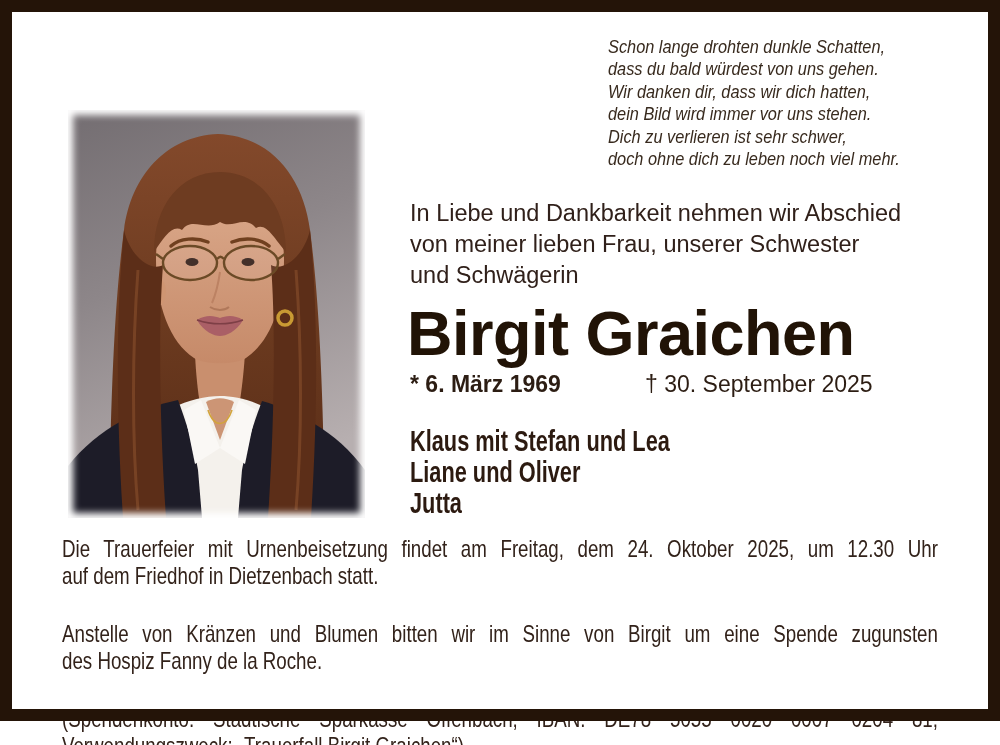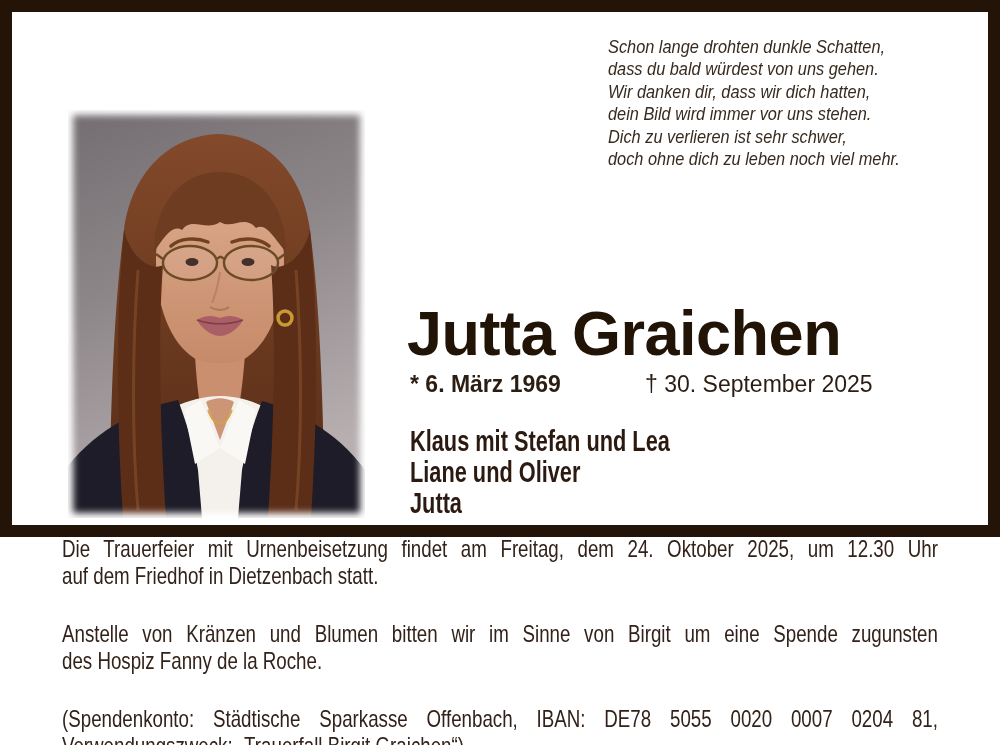--- a/index.html
+++ b/index.html
@@ -1,21 +1,21 @@
 <!DOCTYPE html>
 <html><head>
 <meta charset="utf-8">
 <style>
   * { margin: 0; padding: 0; box-sizing: border-box; }
   html, body { width: 1000px; height: 745px; background: #ffffff; }
   body { font-family: "Liberation Sans", sans-serif; color: #2e1e12; overflow: hidden; }
 
   .page {
     position: relative;
-    width: 1000px; height: 537px;
+    width: 1000px; height: 721px;
     background: #ffffff;
   }
   
   .frame-ring {
     position: absolute; inset: 0;
     box-shadow: inset 0 0 0 12px #241408;
     pointer-events: none;
     z-index: 50;
   }
 
@@ -172,22 +172,27 @@
 
   <div class="poem">
     <div>Schon lange drohten dunkle Schatten,</div>
     <div>dass du bald würdest von uns gehen.</div>
     <div>Wir danken dir, dass wir dich hatten,</div>
     <div>dein Bild wird immer vor uns stehen.</div>
     <div>Dich zu verlieren ist sehr schwer,</div>
     <div>doch ohne dich zu leben noch viel mehr.</div>
   </div>
 
-
-  <div class="name">Jutta Graichen</div>
+  <div class="intro">
+    <div>In Liebe und Dankbarkeit nehmen wir Abschied</div>
+    <div>von meiner lieben Frau, unserer Schwester</div>
+    <div>und Schwägerin</div>
+  </div>
+
+  <div class="name">Birgit Graichen</div>
 
   <div class="dates">
     <span class="birth">* 6. März 1969</span>
     <span class="death">† 30. September 2025</span>
   </div>
 
   <div class="mourners">
     <div>Klaus mit Stefan und Lea</div>
     <div>Liane und Oliver</div>
     <div>Jutta</div>

